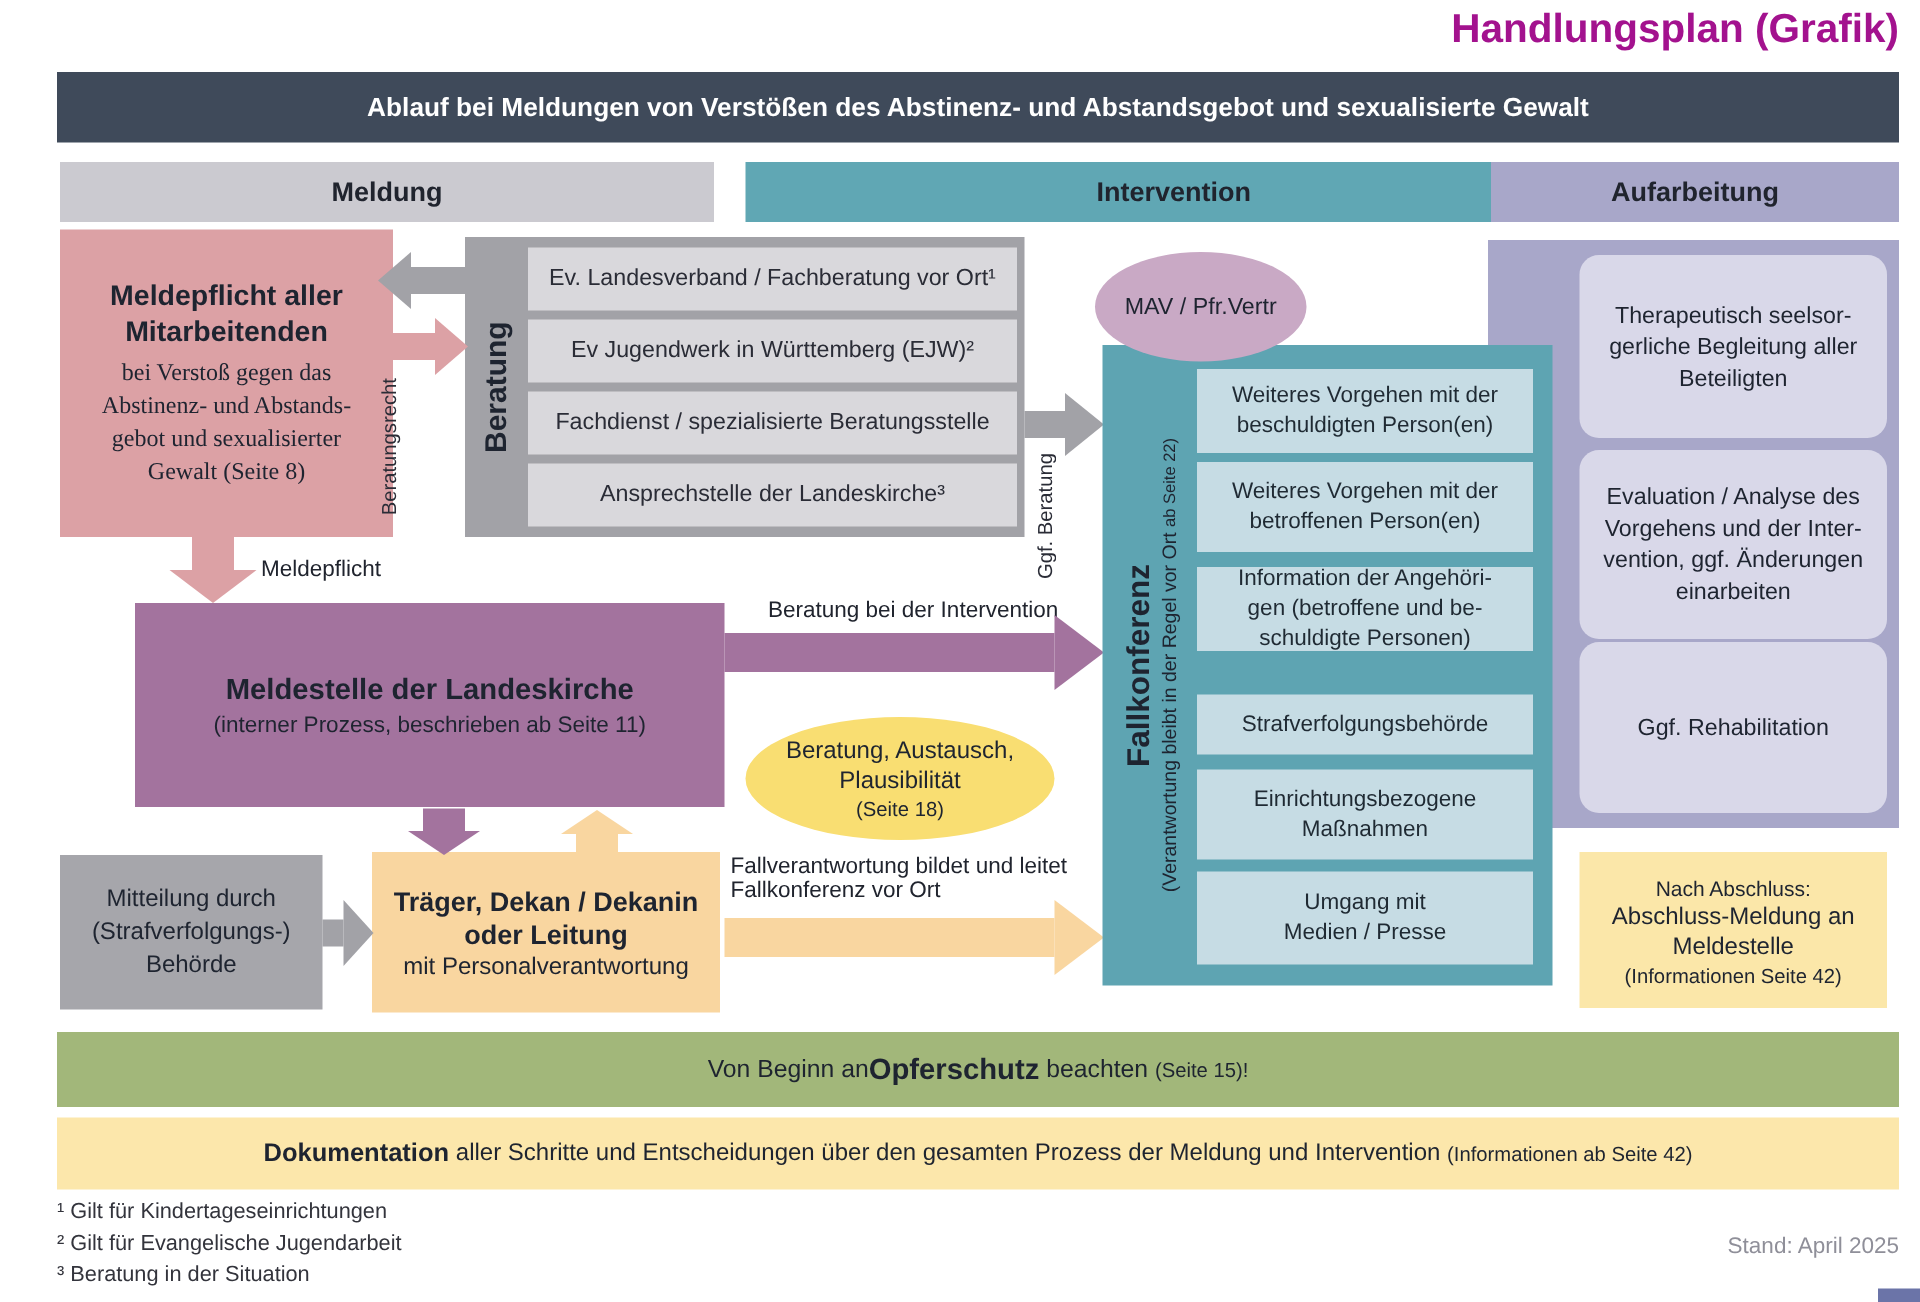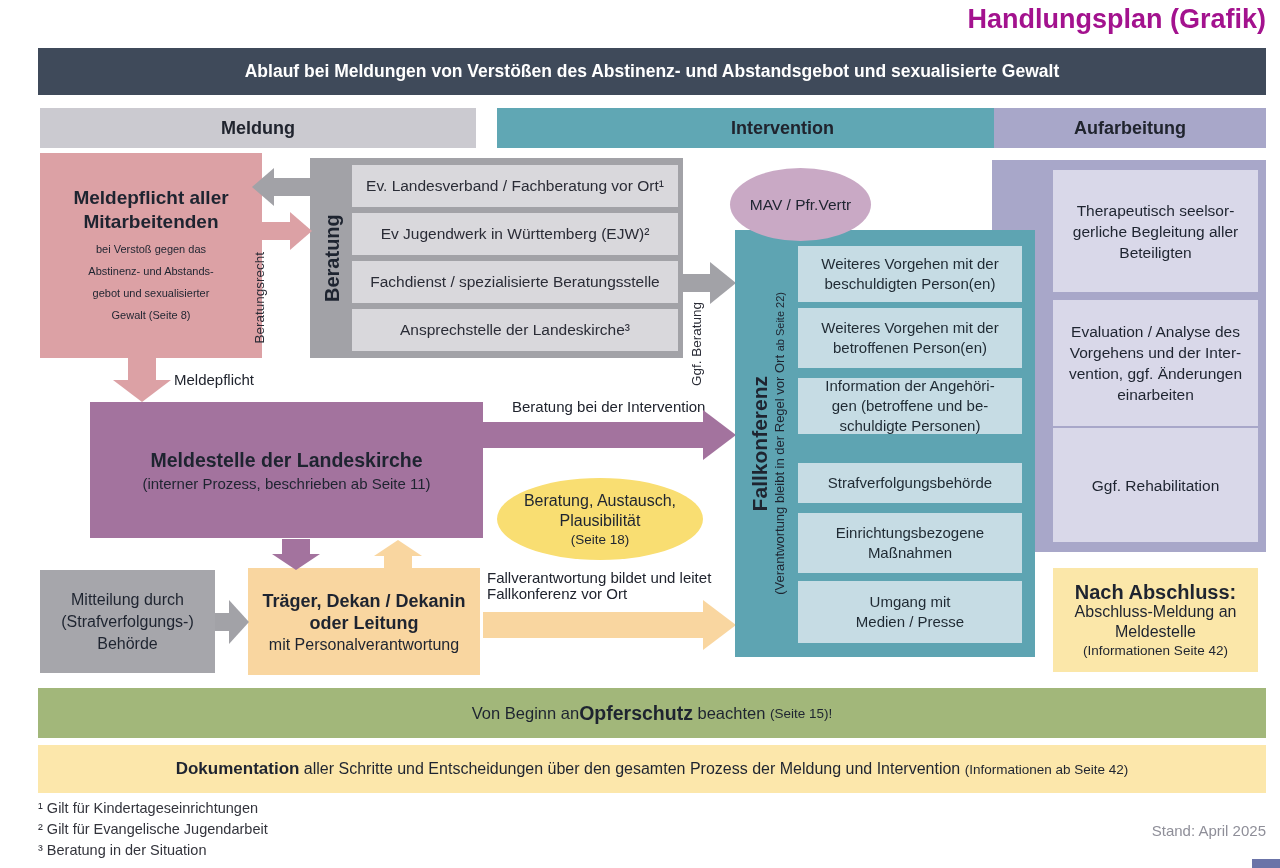--- a/index.html
+++ b/index.html
@@ -17,21 +17,21 @@
   
   .pinkbox{background:#dca1a5;}
   .graypanel{background:#a2a2a7;}
   .grayitem{background:#d9d8dc;font-size:15.5px;color:#2a2c36;}
   .purplebox{background:#a3739e;}
   .graybox{background:#a6a6ab;font-size:16px;}
   .orangebox{background:#f9d6a0;}
   .tealpanel{background:#5ea4b2;}
   .tealitem{background:#c6dce4;font-size:15px;color:#1f2a33;}
   .lavpanel{background:#a8a7c9;}
-  .lavitem{background:#d9d8e9;font-size:15.5px;}
+  .lavitem{background:#d9d8e9;font-size:15.5px;border-radius:13px;}
   .yellowbox{background:#fbe7a9;}
   .ellipse{border-radius:50%;}
   .yellow-ellipse{background:#f9de72;}
   .mav-ellipse{background:#c9a9c5;font-size:15.5px;}
   .greenbar{background:#a2b77a;}
   .docbar{background:#fce7ab;}
   .smalllabel{font-size:15px;color:#20242e;}
   .vlabel{font-size:13.5px;color:#2a2c36;display:flex;align-items:center;justify-content:center;}
   .footnote{font-size:14.5px;color:#33343c;line-height:21px;}
   .stand{font-size:15px;color:#8f8f99;text-align:right;}
@@ -47,21 +47,21 @@
 
   <div class="abs banner center" style="left:38px;top:48px;width:1228px;height:47px;">Ablauf bei Meldungen von Verstößen des Abstinenz- und Abstandsgebot und sexualisierte Gewalt</div>
 
   <div class="abs colhead center" style="left:40px;top:108px;width:436px;height:40px;background:#cbcad0;">Meldung</div>
   <div class="abs colhead center" style="left:497px;top:108px;width:571px;height:40px;background:#60a7b4;">Intervention</div>
   <div class="abs colhead center" style="left:994px;top:108px;width:272px;height:40px;background:#a8a7c9;">Aufarbeitung</div>
 
   <div class="abs pinkbox colcenter" style="left:40px;top:153px;width:222px;height:205px;padding:0 6px;box-sizing:border-box;">
     <div class="prewrap" style="font-weight:bold;font-size:19px;line-height:24px;">Meldepflicht aller
 Mitarbeitenden</div>
-    <div class="prewrap" style="font-size:11px;line-height:22px;margin-top:4px;">bei Verstoß gegen das
+    <div class="prewrap" style="font-size:16px;line-height:22px;margin-top:4px;font-family:Liberation Serif, serif;">bei Verstoß gegen das
 Abstinenz- und Abstands-
 gebot und sexualisierter
 Gewalt (Seite 8)</div>
   </div>
 
   <div class="abs graypanel" style="left:310px;top:158px;width:373px;height:200px;">
     <div class="abs vtext" style="left:7px;top:0;height:200px;width:30px;font-weight:bold;font-size:20px;display:flex;align-items:center;justify-content:center;">Beratung</div>
     <div class="abs grayitem center" style="left:42px;top:7px;width:326px;height:42px;">Ev. Landesverband / Fachberatung vor Ort¹</div>
     <div class="abs grayitem center" style="left:42px;top:55px;width:326px;height:42px;">Ev Jugendwerk in Württemberg (EJW)²</div>
     <div class="abs grayitem center" style="left:42px;top:103px;width:326px;height:42px;">Fachdienst / spezialisierte Beratungsstelle</div>
@@ -168,21 +168,21 @@
     <div class="abs tealitem center prewrap" style="left:63px;top:233px;width:224px;height:40px;line-height:20px;">Strafverfolgungsbehörde</div>
     <div class="abs tealitem center prewrap" style="left:63px;top:283px;width:224px;height:60px;line-height:20px;">Einrichtungsbezogene
 Maßnahmen</div>
     <div class="abs tealitem center prewrap" style="left:63px;top:351px;width:224px;height:62px;line-height:20px;">Umgang mit
 Medien / Presse</div>
   </div>
 
   <div class="abs ellipse mav-ellipse center" style="left:730px;top:168px;width:141px;height:73px;z-index:3;">MAV / Pfr.Vertr</div>
 
   <div class="abs yellowbox colcenter" style="left:1053px;top:568px;width:205px;height:104px;">
-    <div style="font-weight:bold;font-size:20px;line-height:20px;">Nach Abschluss:</div>
+    <div style="font-weight:normal;font-size:14px;line-height:20px;">Nach Abschluss:</div>
     <div class="prewrap" style="font-size:16px;line-height:20px;">Abschluss-Meldung an
 Meldestelle</div>
     <div style="font-size:13.5px;line-height:17px;">(Informationen Seite 42)</div>
   </div>
 
   <div class="abs greenbar center" style="left:38px;top:688px;width:1228px;height:50px;">
     <span style="font-size:16.5px;">Von Beginn an </span>
     <span style="font-size:19.5px;font-weight:bold;">Opferschutz</span>
     <span style="font-size:16.5px;white-space:pre;"> beachten </span>
     <span style="font-size:13.5px;">(Seite 15)!</span>

